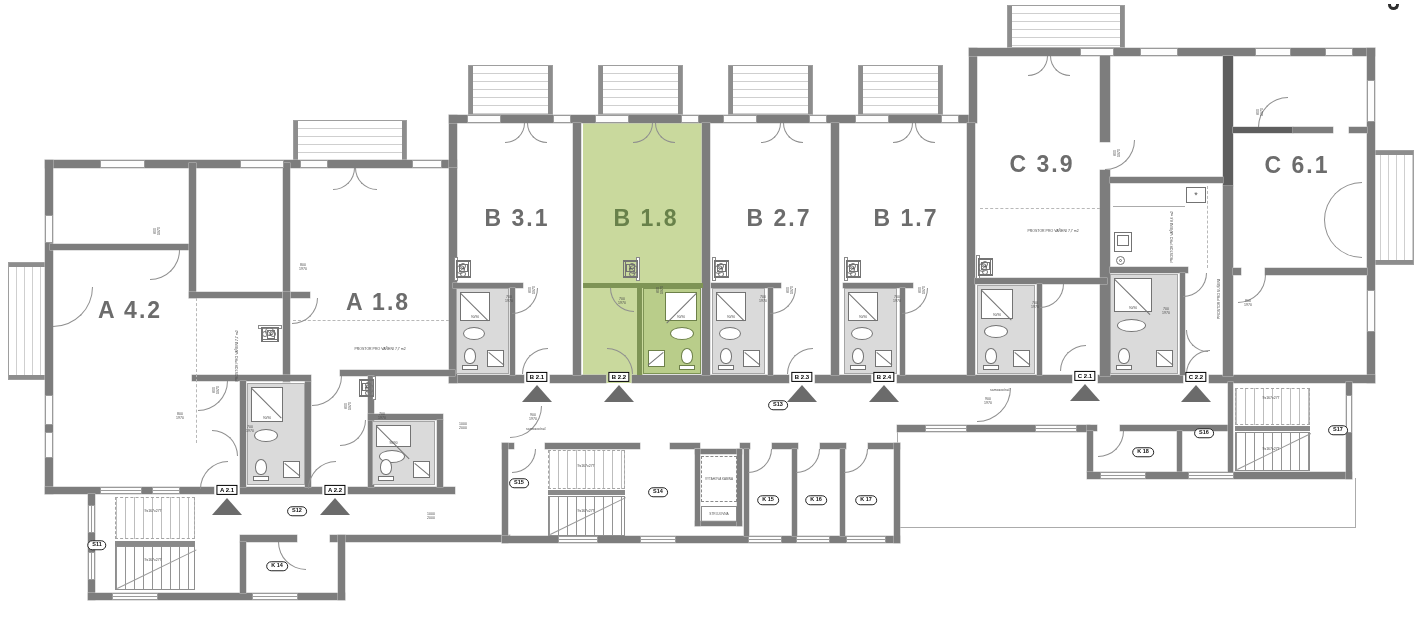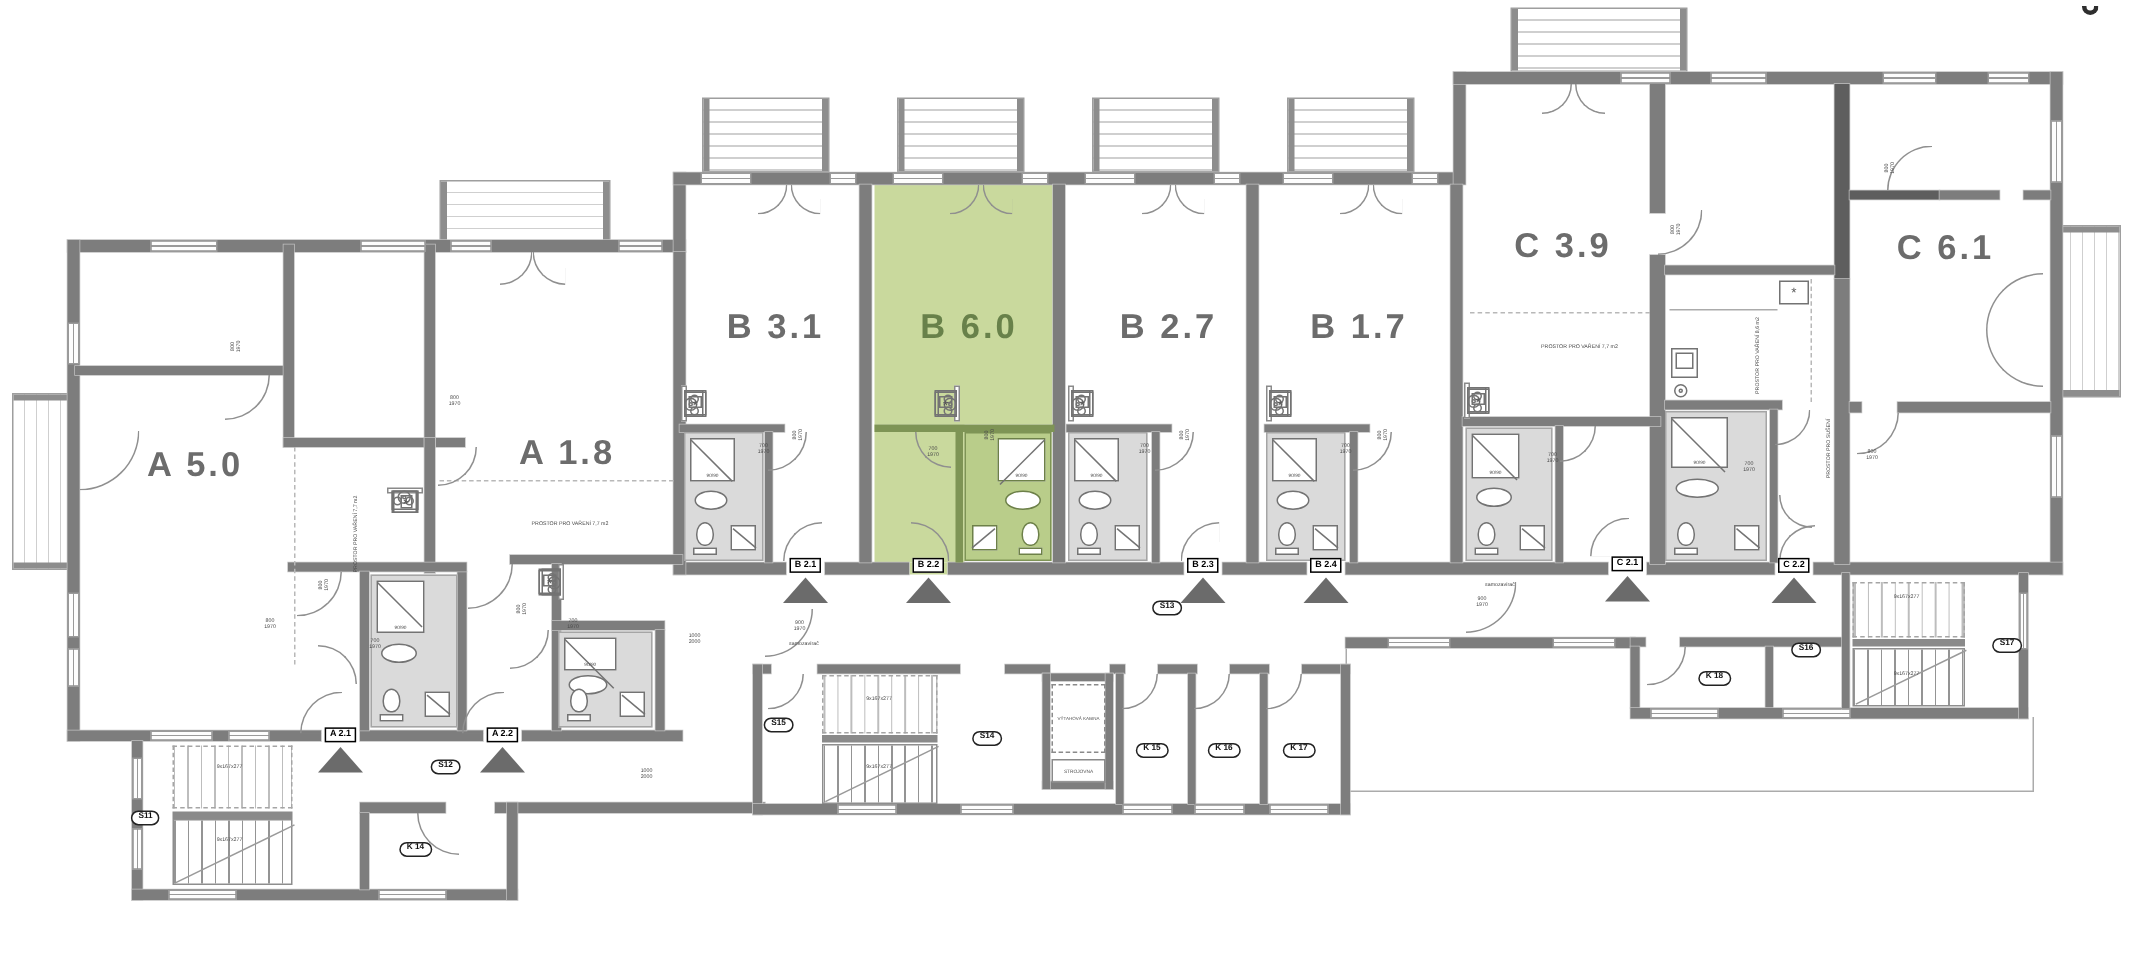--- a/index.html
+++ b/index.html
@@ -502,24 +502,24 @@
     </div>
     <div class="fx" style="left: 1114px; top: 232px; width: 18px; height: 20px;"></div>
     <div class="fx" style="left: 1117px; top: 235px; width: 12px; height: 11px;"></div>
     <div class="ksp" style="left: 1116px; top: 256px; width: 9px; height: 9px;">
       <i></i>
     </div>
     <div class="kst fx" style="left: 1186px; top: 187px; width: 20px; height: 16px; line-height: 14px;">*</div>
     <div class="tl" style="left: 1113px; top: 206px; width: 72px; height: 1px;"></div>
     <div class="elv" style="left: 701px; top: 456px; width: 36px; height: 46px;">VÝTAHOVÁ KABINA</div>
     <div class="elv2" style="left: 701px; top: 506px; width: 36px; height: 16px;">STROJOVNA</div>
-    <div class="apt" style="left: 130px; top: 310px;">A 5.0</div>
+    <div class="apt" style="left: 130px; top: 310px;">A 4.2</div>
     <div class="apt" style="left: 378px; top: 302px;">A 1.8</div>
     <div class="apt" style="left: 517px; top: 218px;">B 3.1</div>
-    <div class="apt hl" style="left: 646px; top: 218px;">B 6.0</div>
+    <div class="apt hl" style="left: 646px; top: 218px;">B 1.8</div>
     <div class="apt" style="left: 779px; top: 218px;">B 2.7</div>
     <div class="apt" style="left: 906px; top: 218px;">B 1.7</div>
     <div class="apt" style="left: 1042px; top: 164px;">C 3.9</div>
     <div class="apt" style="left: 1297px; top: 165px;">C 6.1</div>
     <div class="badge" style="left: 227px; top: 490px;">A 2.1</div>
     <div class="tri" style="left: 227px; top: 498px; width: 0px; height: 0px;"></div>
     <div class="badge" style="left: 335px; top: 490px;">A 2.2</div>
     <div class="tri" style="left: 335px; top: 498px; width: 0px; height: 0px;"></div>
     <div class="badge" style="left: 537px; top: 377px;">B 2.1</div>
     <div class="tri" style="left: 537px; top: 385px; width: 0px; height: 0px;"></div>

